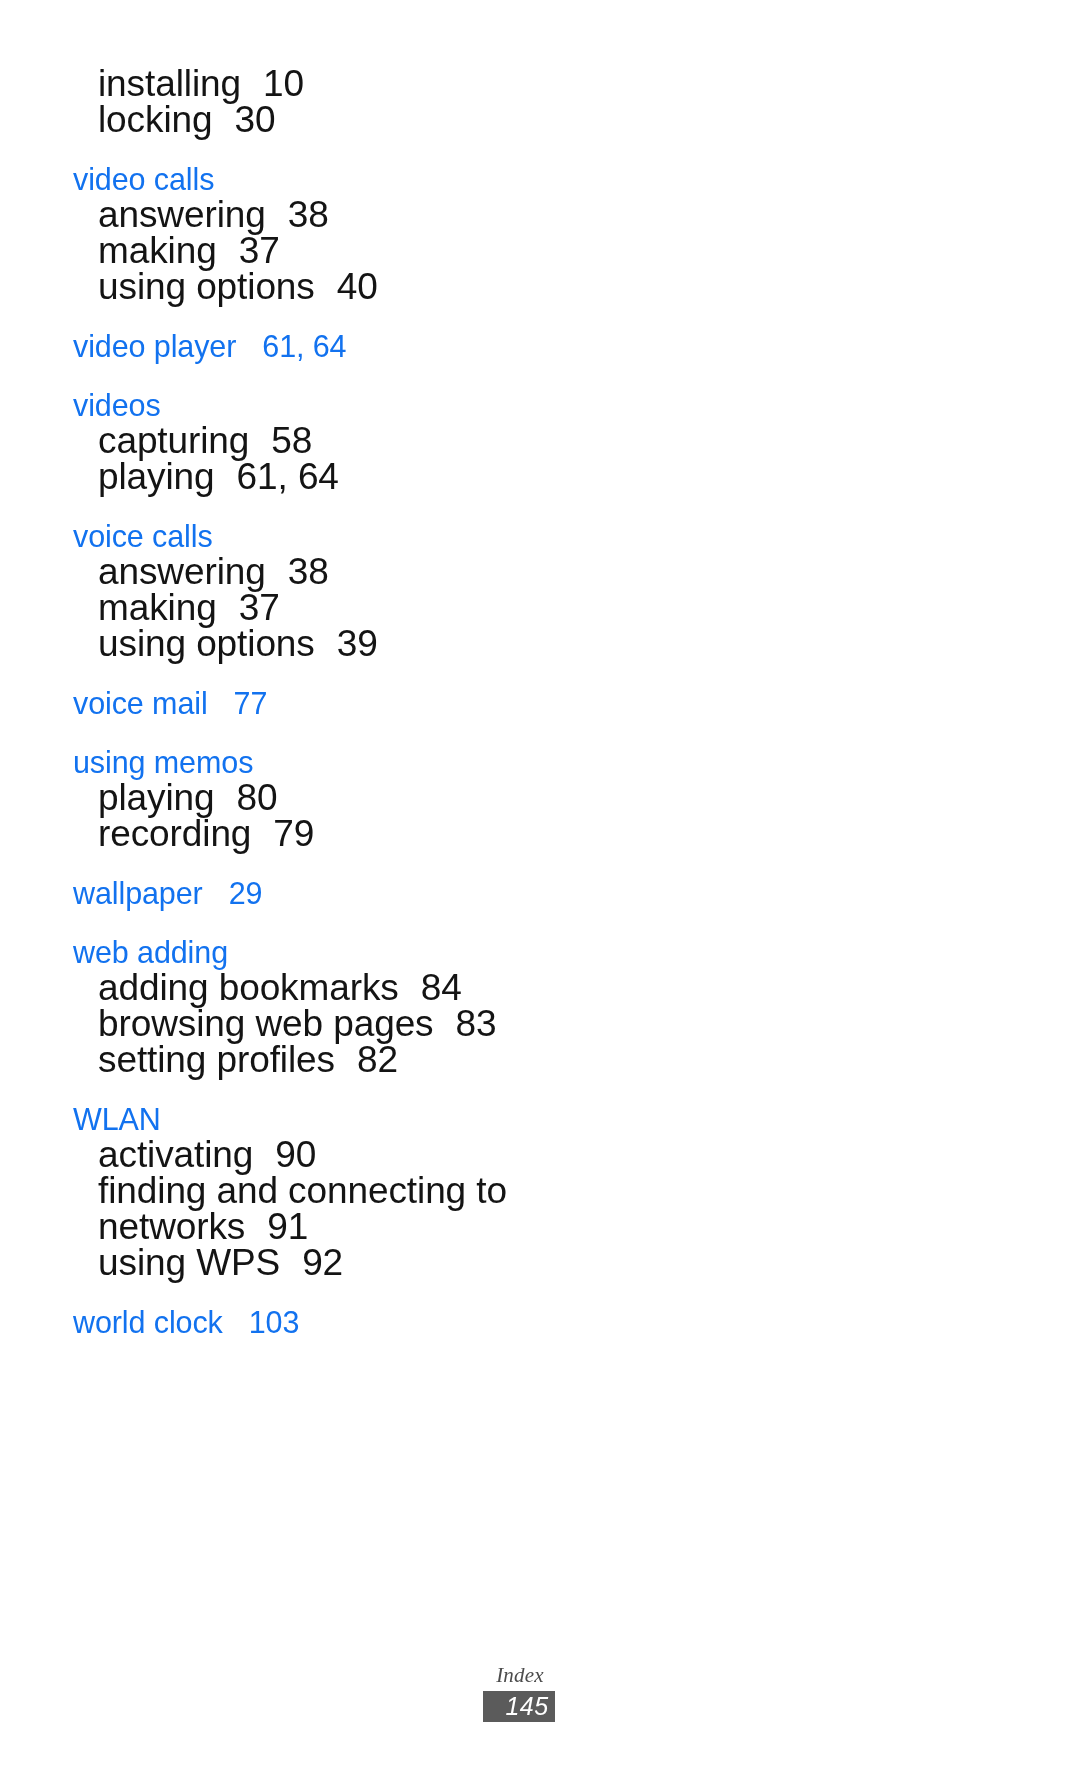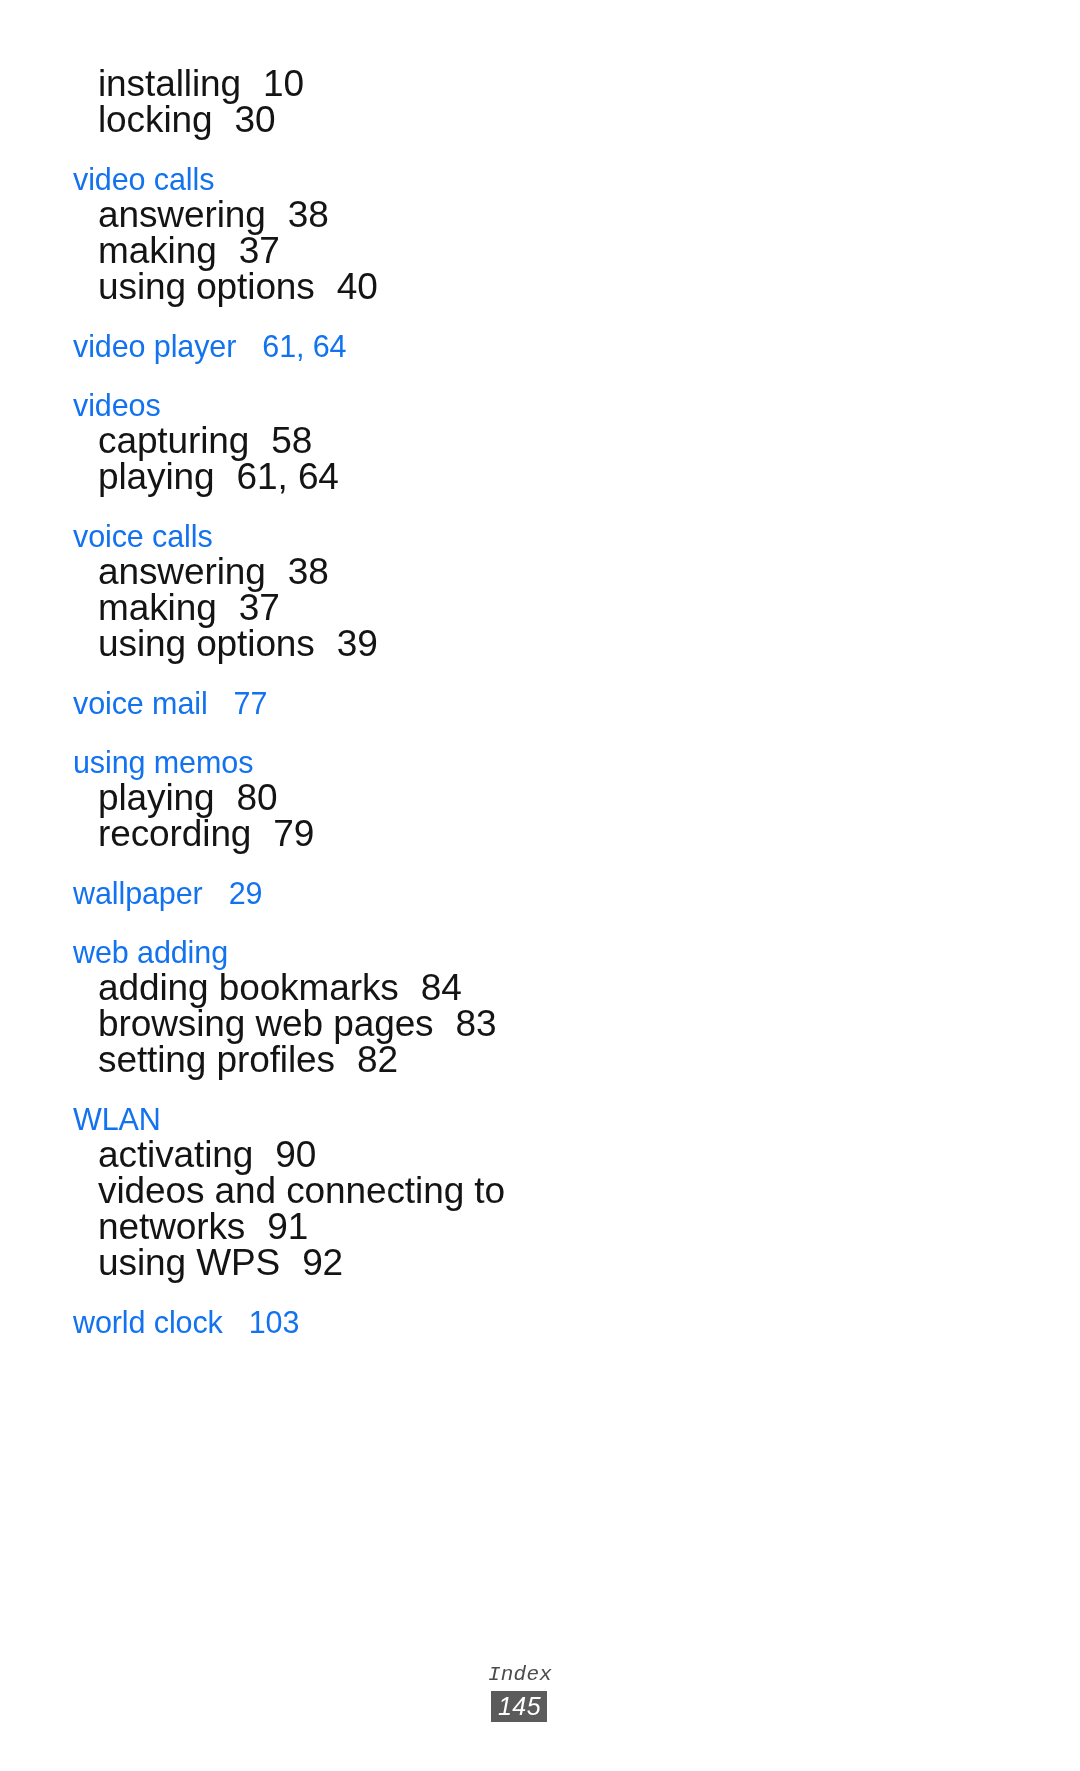--- a/index.html
+++ b/index.html
@@ -78,38 +78,38 @@
   
   .footer {
     position: absolute;
     left: 0;
     right: 0;
     top: 1663px;
     text-align: center;
   }
   .footer-label {
     display: block;
-    font-family: Liberation Mono, monospace;
+    font-family: Liberation Serif, serif;
     font-style: italic;
     font-size: 21px;
     line-height: 24px;
     color: #4c4c4c;
     letter-spacing: 0.2px;
     margin-right: 40px;
   }
   .page-number-badge {
     display: inline-block;
     margin-top: 4px;
     margin-right: 42px;
     background: #5b5b5b;
     color: #ffffff;
     font-style: italic;
     font-size: 25px;
     line-height: 30px;
-    padding: 0 6px 1px 7px;
+    padding: 0 6px 1px 22px;
     letter-spacing: 0.5px;
   }
 </style>
 </head>
 <body>
 
 <div class="page">
 
   <div class="index-column">
       <div class="entry-group">
@@ -162,21 +162,21 @@
         <ul class="subentries">
           <li class="subentry"><span>adding bookmarks</span><span class="pages">84</span></li>
           <li class="subentry"><span>browsing web pages</span><span class="pages">83</span></li>
           <li class="subentry"><span>setting profiles</span><span class="pages">82</span></li>
         </ul>
       </div>
       <div class="entry-group">
         <div class="index-heading"><span class="term">WLAN</span></div>
         <ul class="subentries">
           <li class="subentry"><span>activating</span><span class="pages">90</span></li>
-          <li class="subentry wrap"><span>videos and connecting to networks</span><span class="pages">91</span></li>
+          <li class="subentry wrap"><span>finding and connecting to networks</span><span class="pages">91</span></li>
           <li class="subentry"><span>using WPS</span><span class="pages">92</span></li>
         </ul>
       </div>
       <div class="entry-group">
         <div class="index-heading"><span class="term">world clock</span><span class="pages">103</span></div>
       </div>
     </div>
 
   <div class="footer">
     <span class="footer-label">Index</span>

